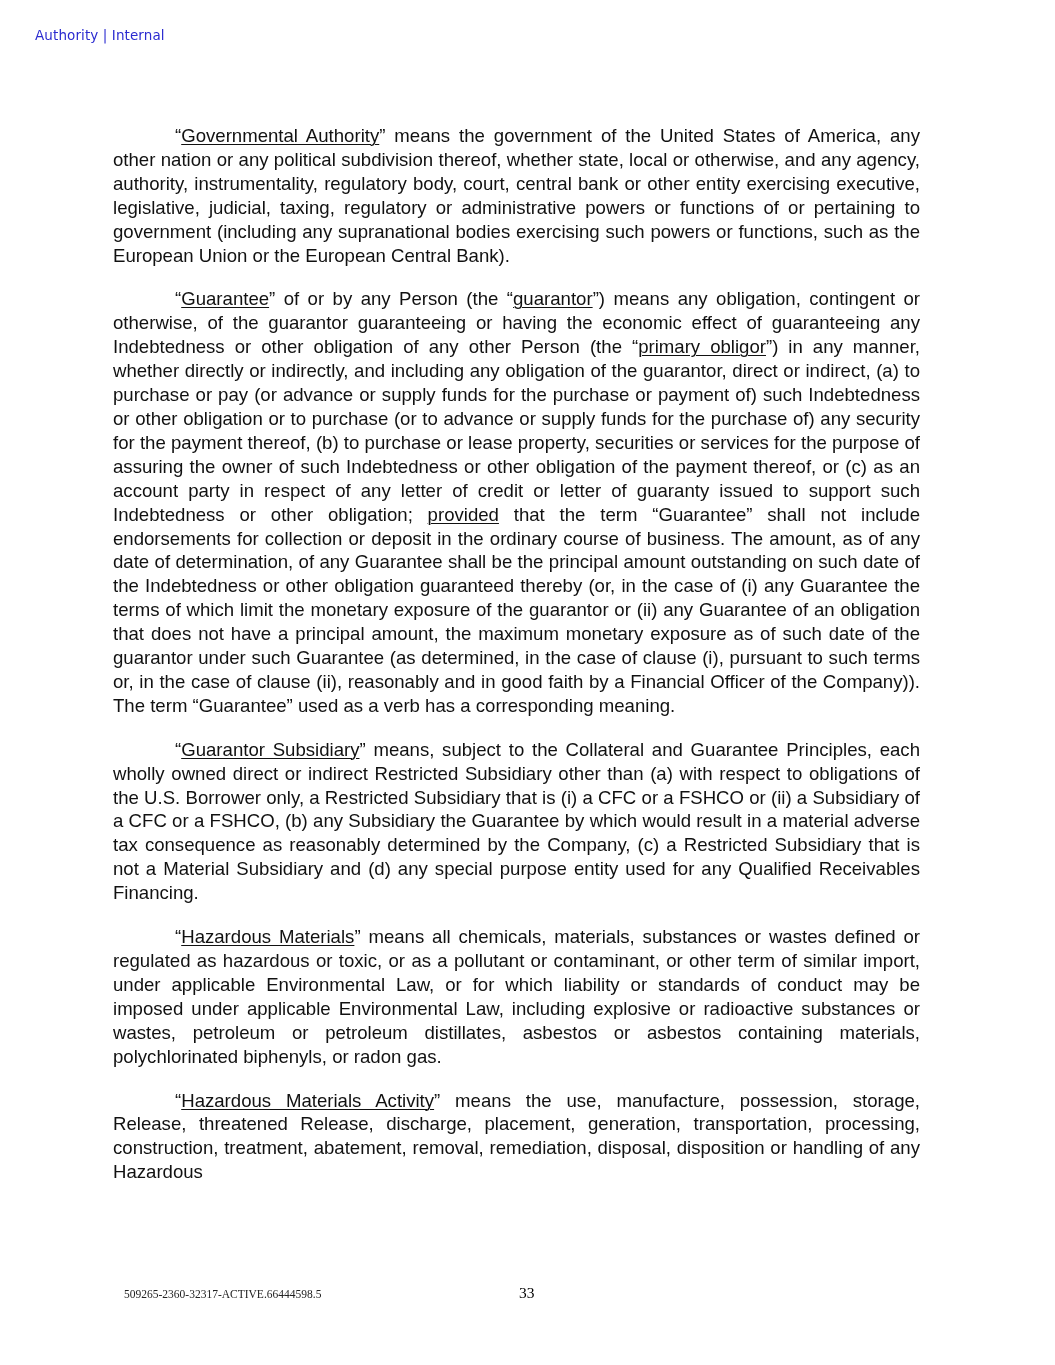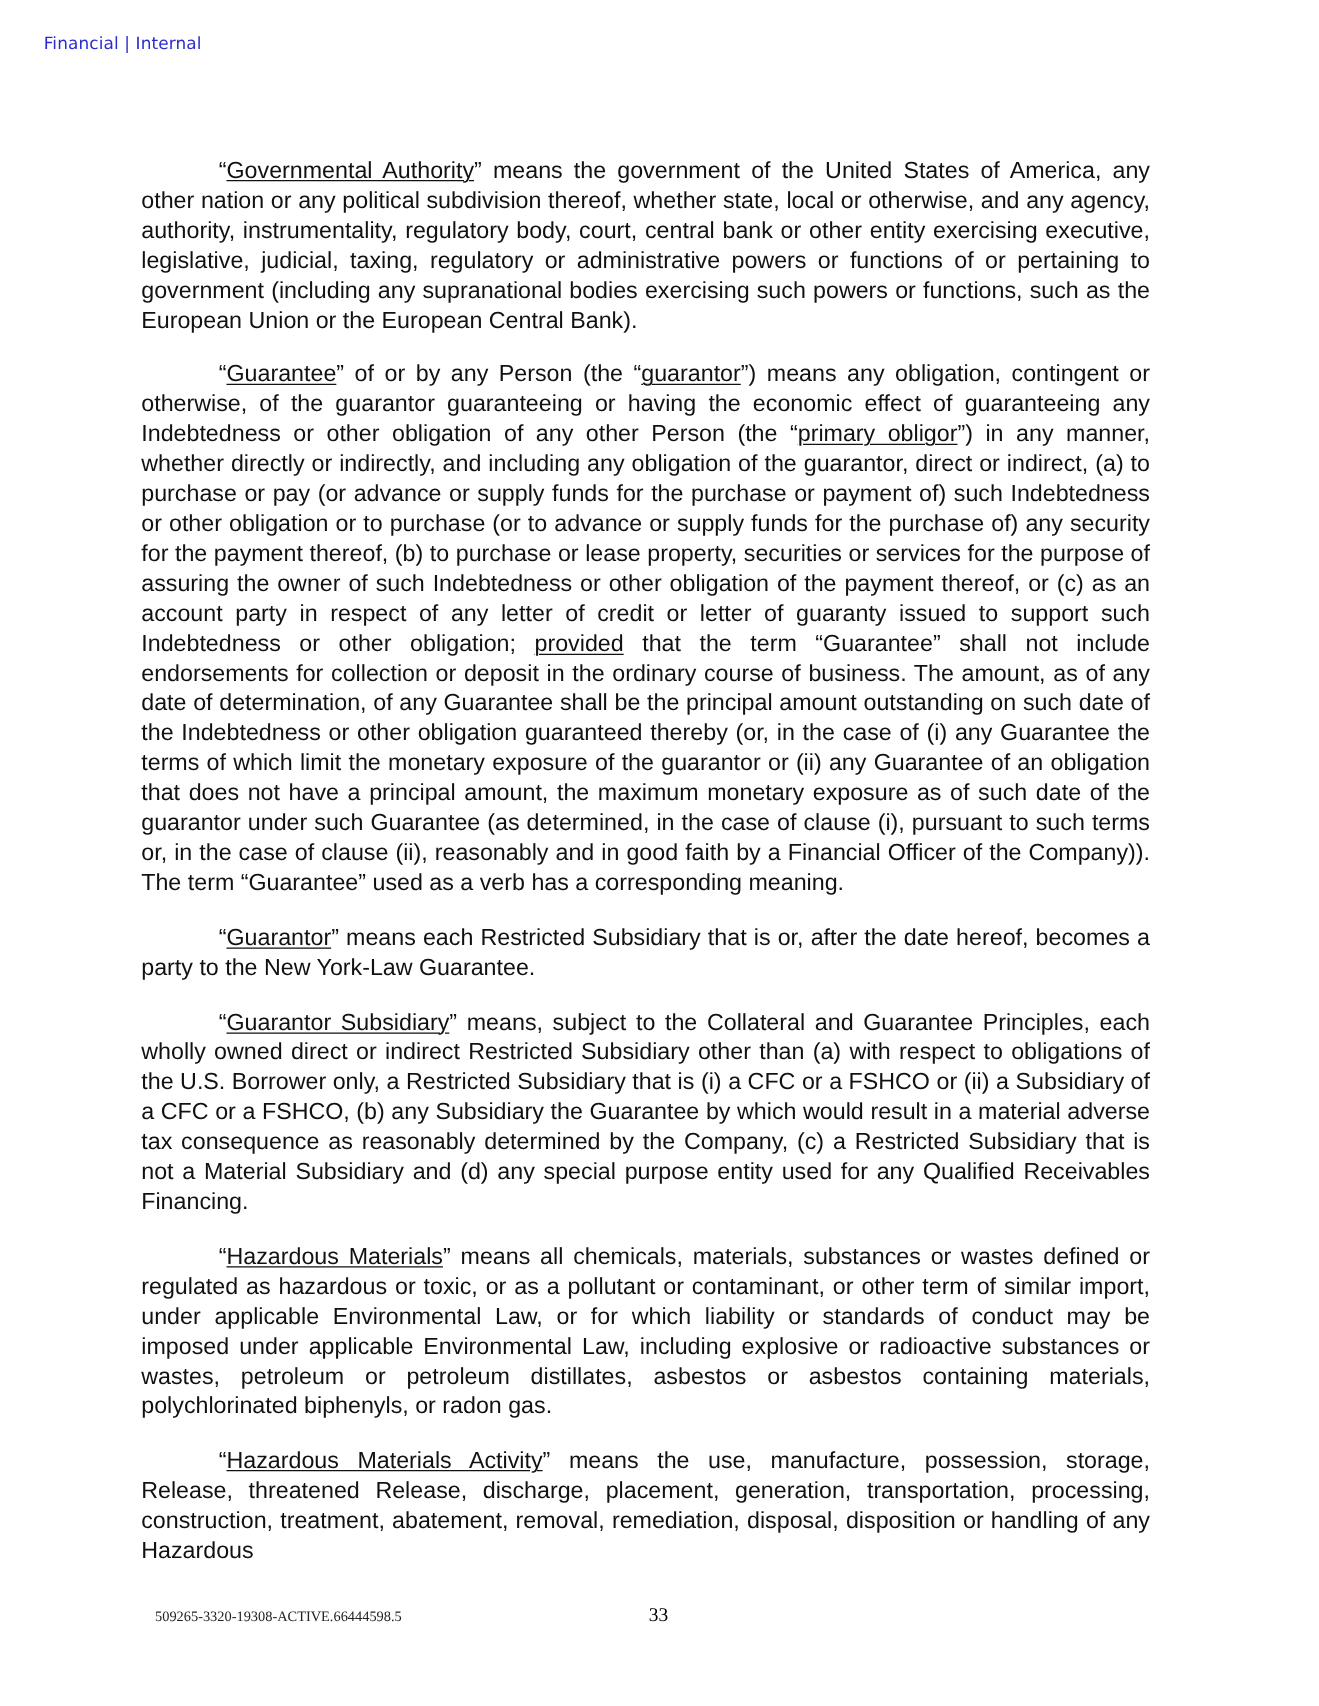--- a/index.html
+++ b/index.html
@@ -28,25 +28,24 @@
   }
   .page-number {
     position: absolute; left: 519px; top: 1284px;
     font-family: "Liberation Serif", "DejaVu Serif", serif;
     font-size: 15.5px; color: #000000;
   }
 </style>
 </head>
 <body>
 
-<div class="header-label">Financial | Internal</div>
+<div class="header-label">Authority | Internal</div>
 
 <div class="content">
   <p class="para"><span>“</span><span class="term">Governmental Authority</span><span>” means the government of the United States of America, any other nation or any political subdivision thereof, whether state, local or otherwise, and any agency, authority, instrumentality, regulatory body, court, central bank or other entity exercising executive, legislative, judicial, taxing, regulatory or administrative powers or functions of or pertaining to government (including any supranational bodies exercising such powers or functions, such as the European Union or the European Central Bank).</span></p>
   <p class="para"><span>“</span><span class="term">Guarantee</span><span>” of or by any Person (the “</span><span class="term">guarantor</span><span>”) means any obligation, contingent or otherwise, of the guarantor guaranteeing or having the economic effect of guaranteeing any Indebtedness or other obligation of any other Person (the “</span><span class="term">primary obligor</span><span>”) in any manner, whether directly or indirectly, and including any obligation of the guarantor, direct or indirect, (a) to purchase or pay (or advance or supply funds for the purchase or payment of) such Indebtedness or other obligation or to purchase (or to advance or supply funds for the purchase of) any security for the payment thereof, (b) to purchase or lease property, securities or services for the purpose of assuring the owner of such Indebtedness or other obligation of the payment thereof, or (c) as an account party in respect of any letter of credit or letter of guaranty issued to support such Indebtedness or other obligation; </span><span class="term">provided</span><span> that the term “Guarantee” shall not include endorsements for collection or deposit in the ordinary course of business.  The amount, as of any date of determination, of any Guarantee shall be the principal amount outstanding on such date of the Indebtedness or other obligation guaranteed thereby (or, in the case of (i) any Guarantee the terms of which limit the monetary exposure of the guarantor or (ii) any Guarantee of an obligation that does not have a principal amount, the maximum monetary exposure as of such date of the guarantor under such Guarantee (as determined, in the case of clause (i), pursuant to such terms or, in the case of clause (ii), reasonably and in good faith by a Financial Officer of the Company)). The term “Guarantee” used as a verb has a corresponding meaning.</span></p>
-  <p class="para"><span>“</span><span class="term">Guarantor</span><span>” means each Restricted Subsidiary that is or, after the date hereof, becomes a party to the New York-Law Guarantee.</span></p>
   <p class="para"><span>“</span><span class="term">Guarantor Subsidiary</span><span>” means, subject to the Collateral and Guarantee Principles, each wholly owned direct or indirect Restricted Subsidiary other than (a) with respect to obligations of the U.S. Borrower only, a Restricted Subsidiary that is (i) a CFC or a FSHCO or (ii) a Subsidiary of a CFC or a FSHCO, (b) any Subsidiary the Guarantee by which would result in a material adverse tax consequence as reasonably determined by the Company, (c) a Restricted Subsidiary that is not a Material Subsidiary and (d) any special purpose entity used for any Qualified Receivables Financing.</span></p>
   <p class="para"><span>“</span><span class="term">Hazardous Materials</span><span>” means all chemicals, materials, substances or wastes defined or regulated as hazardous or toxic, or as a pollutant or contaminant, or other term of similar import, under applicable Environmental Law, or for which liability or standards of conduct may be imposed under applicable Environmental Law, including explosive or radioactive substances or wastes, petroleum or petroleum distillates, asbestos or asbestos containing materials, polychlorinated biphenyls, or radon gas.</span></p>
   <p class="para last"><span>“</span><span class="term">Hazardous Materials Activity</span><span>” means the use, manufacture, possession, storage, Release, threatened Release, discharge, placement, generation, transportation, processing, construction, treatment, abatement, removal, remediation, disposal, disposition or handling of any Hazardous</span></p>
 </div>
 
-<div class="footer-id">509265-3320-19308-ACTIVE.66444598.5</div>
+<div class="footer-id">509265-2360-32317-ACTIVE.66444598.5</div>
 <div class="page-number">33</div>
 
 </body></html>

